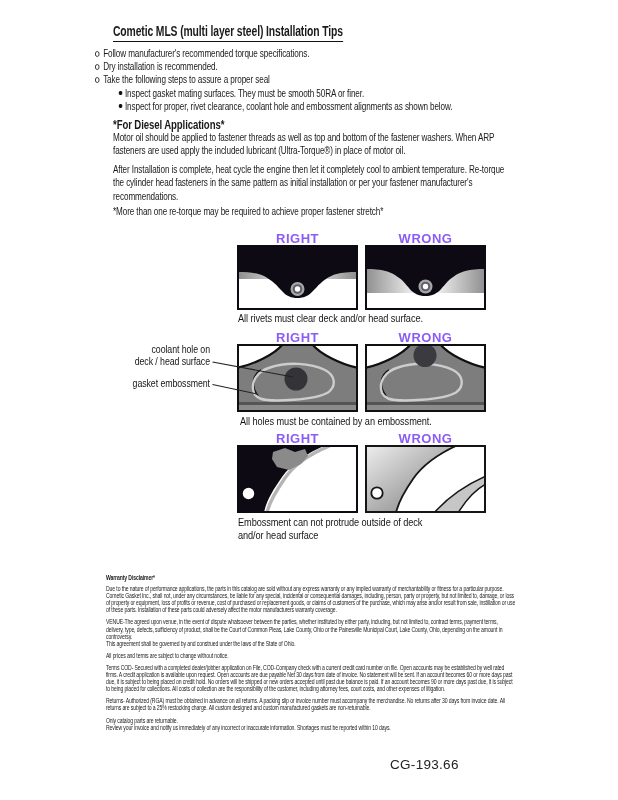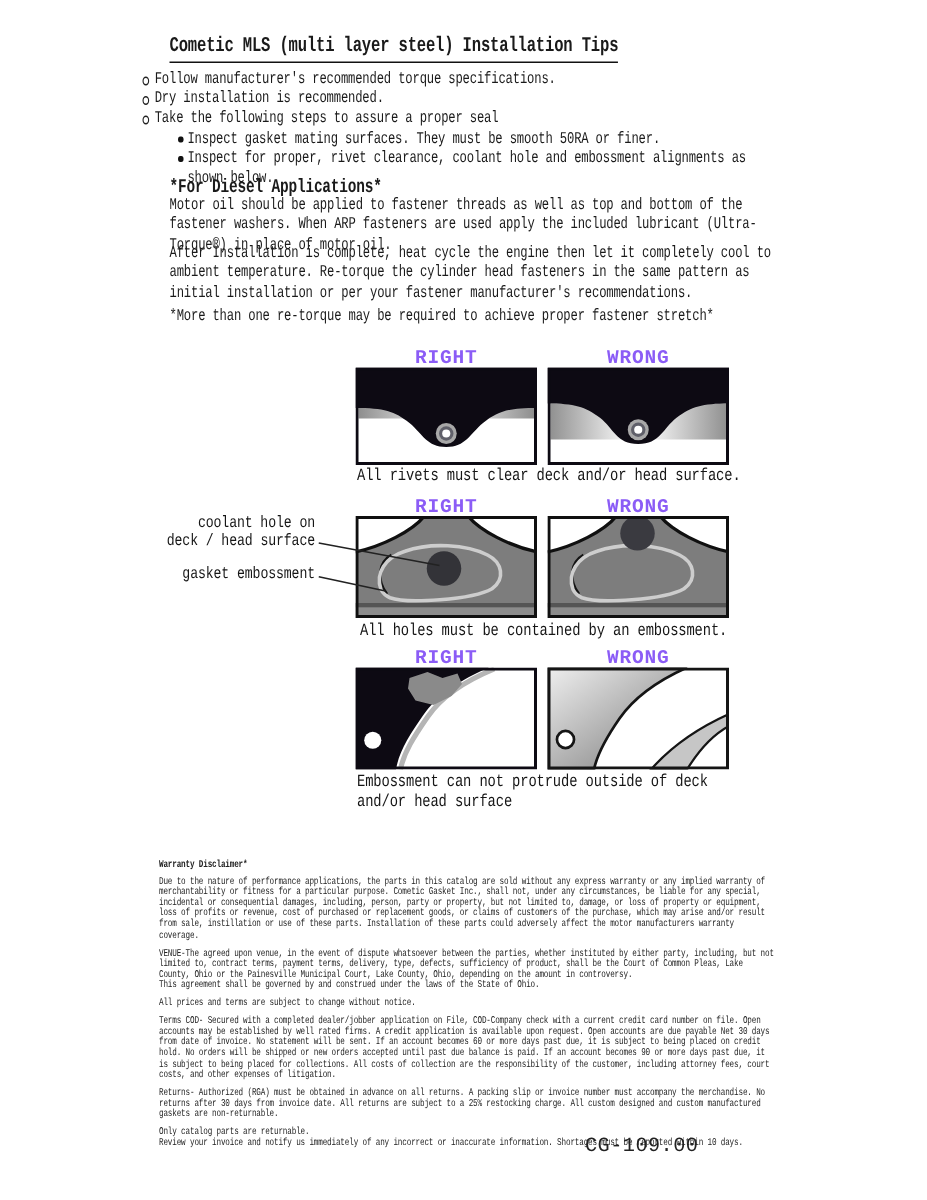--- a/index.html
+++ b/index.html
@@ -1,17 +1,17 @@
 <!DOCTYPE html>
 <html><head>
 <meta charset="utf-8">
 <style>
   html,body{margin:0;padding:0;background:#ffffff;}
   .page{position:relative;width:618px;height:800px;background:#ffffff;overflow:hidden;
-        font-family:Liberation Mono, monospace;color:#1a1a1a;}
+        font-family:Liberation Sans, sans-serif;color:#1a1a1a;}
   .abs{position:absolute;}
   .cx74{transform:scaleX(.74);transform-origin:left top;letter-spacing:-.15px;}
   .cx80{transform:scaleX(.80);transform-origin:left top;letter-spacing:-.1px;}
   .cx80r{transform:scaleX(.80);transform-origin:right top;letter-spacing:-.1px;}
   .pre{white-space:pre-line;}
   .title{left:113px;top:23px;font-size:14px;font-weight:bold;white-space:nowrap;
          border-bottom:1.5px solid #111;padding-bottom:2px;display:inline-block;}
   .tips{left:95px;top:47px;width:580px;font-size:11px;line-height:13.2px;}
   .brow{display:flex;align-items:flex-start;}
   .brow.sub{margin-left:32px;}
@@ -201,15 +201,15 @@
     <div class="pp">Due to the nature of performance applications, the parts in this catalog are sold without any express warranty or any implied warranty of merchantability or fitness for a particular purpose.  Cometic Gasket Inc., shall not, under any circumstances, be liable for any special, incidental or consequential damages, including, person, party or property, but not limited to, damage, or loss of property or equipment, loss of profits or revenue, cost of purchased or replacement goods, or claims of customers of the purchase, which may arise and/or result from sale, instillation or use of these parts.  Installation of these parts could adversely affect the motor manufacturers warranty coverage.</div>
     <div>VENUE-The agreed upon venue, in the event of dispute whatsoever between the parties, whether instituted by either party, including, but not limited to, contract terms, payment terms, delivery, type, defects, sufficiency of product, shall be the Court of Common Pleas, Lake County, Ohio or the Painesville Municipal Court, Lake County, Ohio, depending on the amount in controversy.</div>
     <div class="pp">This agreement shall be governed by and construed under the laws of the State of Ohio.</div>
     <div class="pp">All prices and terms are subject to change without notice.</div>
     <div class="pp">Terms COD- Secured with a completed dealer/jobber application on File, COD-Company check with a current credit card number on file.  Open accounts may be established by well rated firms.  A credit application is available upon request.  Open accounts are due payable Net 30 days from date of invoice.  No statement will be sent.  If an account becomes 60 or more days past due, it is subject to being placed on credit hold.  No orders will be shipped or new orders accepted until past due balance is paid.  If an account becomes 90 or more days past due, it is subject to being placed for collections.  All costs of collection are the responsibility of the customer, including attorney fees, court costs, and other expenses of litigation.</div>
     <div class="pp">Returns- Authorized (RGA) must be obtained in advance on all returns.  A packing slip or invoice number must accompany the merchandise.  No returns after 30 days from invoice date.  All returns are subject to a 25% restocking charge.  All custom designed and custom manufactured gaskets are non-returnable.</div>
     <div>Only catalog parts are returnable.</div>
     <div>Review your invoice and notify us immediately of any incorrect or inaccurate information.  Shortages must be reported within 10 days.</div>
   </div>
 
-  <div class="abs code">CG-109.00</div>
+  <div class="abs code">CG-193.66</div>
 
 </div>
 
 </body></html>

